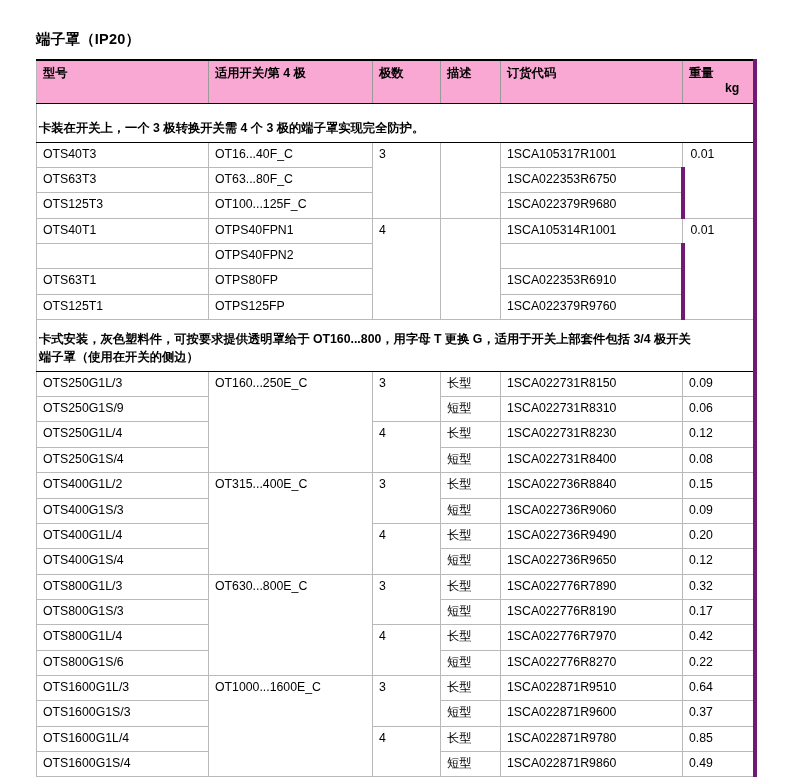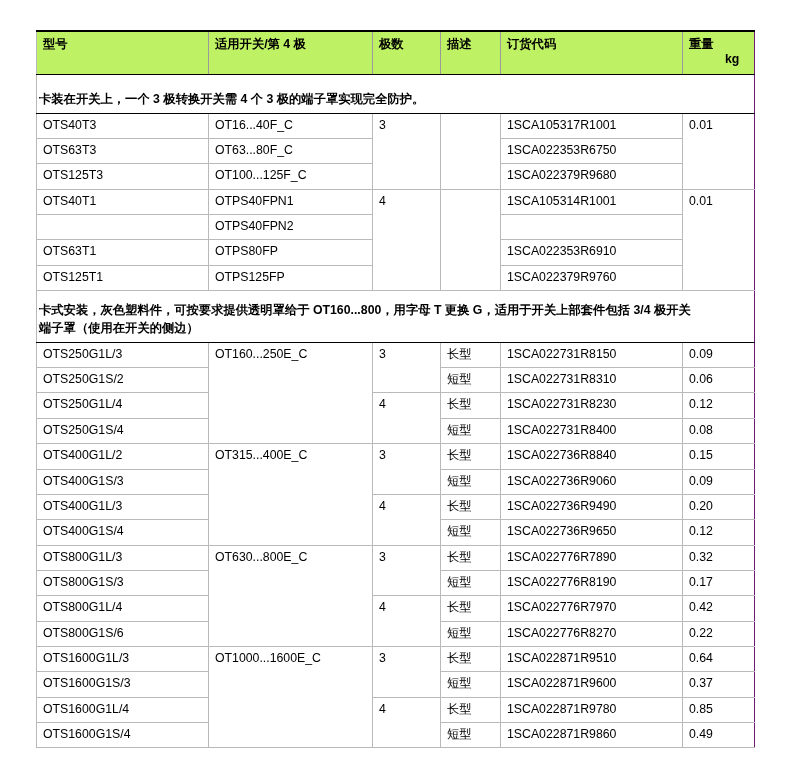--- a/index.html
+++ b/index.html
@@ -46,21 +46,21 @@
     vertical-align: top;
     text-align: left;
     font-weight: normal;
     line-height: 1.25;
     height: 17px;
     box-sizing: border-box;
   }
   
   tr.head th {
     font-weight: bold;
-    background: #bef264;
+    background: #f9a8d4;
     border-top: 2.5px solid #000000;
     border-bottom: 1px solid #000000;
     border-left: 1px solid #9a9a9a;
     border-right: 1px solid #9a9a9a;
     padding-top: 5px;
     padding-bottom: 6px;
     vertical-align: top;
   }
   tr.head th .sub {
     display: block;
@@ -78,27 +78,28 @@
     line-height: 1.45;
   }
   tr.note.first td {
     padding-top: 16px;
   }
   .nb { border-bottom: none !important; }
   .nt { border-top: none !important; }
   td.blank { }
   
   table.spec td:first-child, table.spec th:first-child { border-left: 1px solid #b9b9b9; }
-  table.spec td:last-child, table.spec th:last-child { border-right: 1px solid #701a75; }
+  table.spec td:last-child, table.spec th:last-child { border-right: 4px solid #701a75; }
 </style>
 </head>
 <body>
 
 <div class="page">
 
+  <h1 class="doc-title">端子罩（IP20）</h1>
 
   <table class="spec">
     <colgroup>
       <col class="c-type">
         <col class="c-switch">
         <col class="c-poles">
       <col class="c-desc">
         <col class="c-order">
         <col class="c-weight">
     </colgroup>
@@ -170,21 +171,21 @@
 
       <tr>
         <td>OTS250G1L/3</td>
         <td rowspan="4">OT160...250E_C</td>
         <td rowspan="2">3</td>
         <td>长型</td>
         <td>1SCA022731R8150</td>
         <td>0.09</td>
       </tr>
       <tr>
-        <td>OTS250G1S/2</td>
+        <td>OTS250G1S/9</td>
         <td>短型</td>
         <td>1SCA022731R8310</td>
         <td>0.06</td>
       </tr>
       <tr>
         <td>OTS250G1L/4</td>
         <td rowspan="2">4</td>
         <td>长型</td>
         <td>1SCA022731R8230</td>
         <td>0.12</td>
@@ -204,21 +205,21 @@
         <td>1SCA022736R8840</td>
         <td>0.15</td>
       </tr>
       <tr>
         <td>OTS400G1S/3</td>
         <td>短型</td>
         <td>1SCA022736R9060</td>
         <td>0.09</td>
       </tr>
       <tr>
-        <td>OTS400G1L/3</td>
+        <td>OTS400G1L/4</td>
         <td rowspan="2">4</td>
         <td>长型</td>
         <td>1SCA022736R9490</td>
         <td>0.20</td>
       </tr>
       <tr>
         <td>OTS400G1S/4</td>
         <td>短型</td>
         <td>1SCA022736R9650</td>
         <td>0.12</td>

